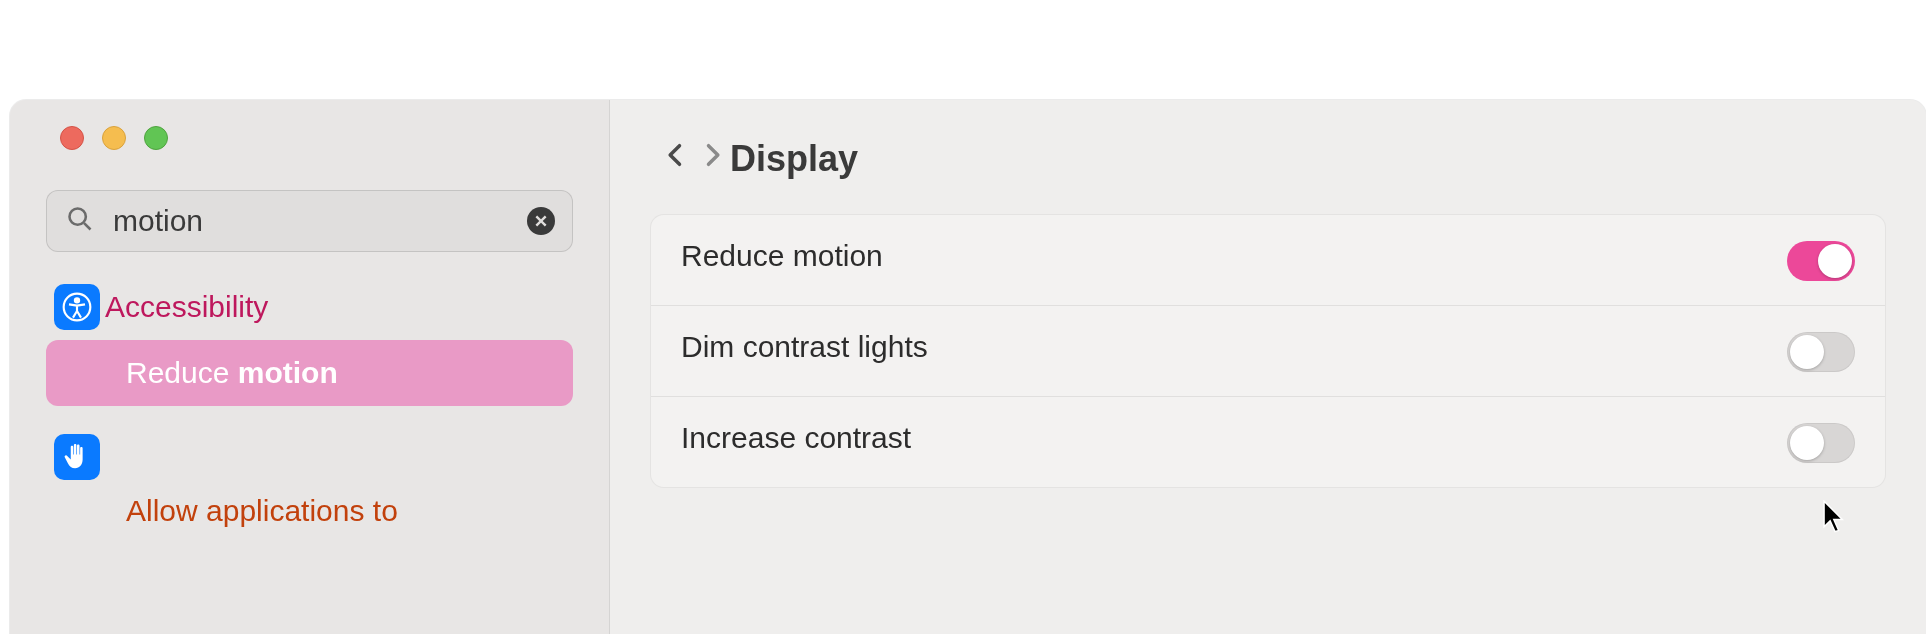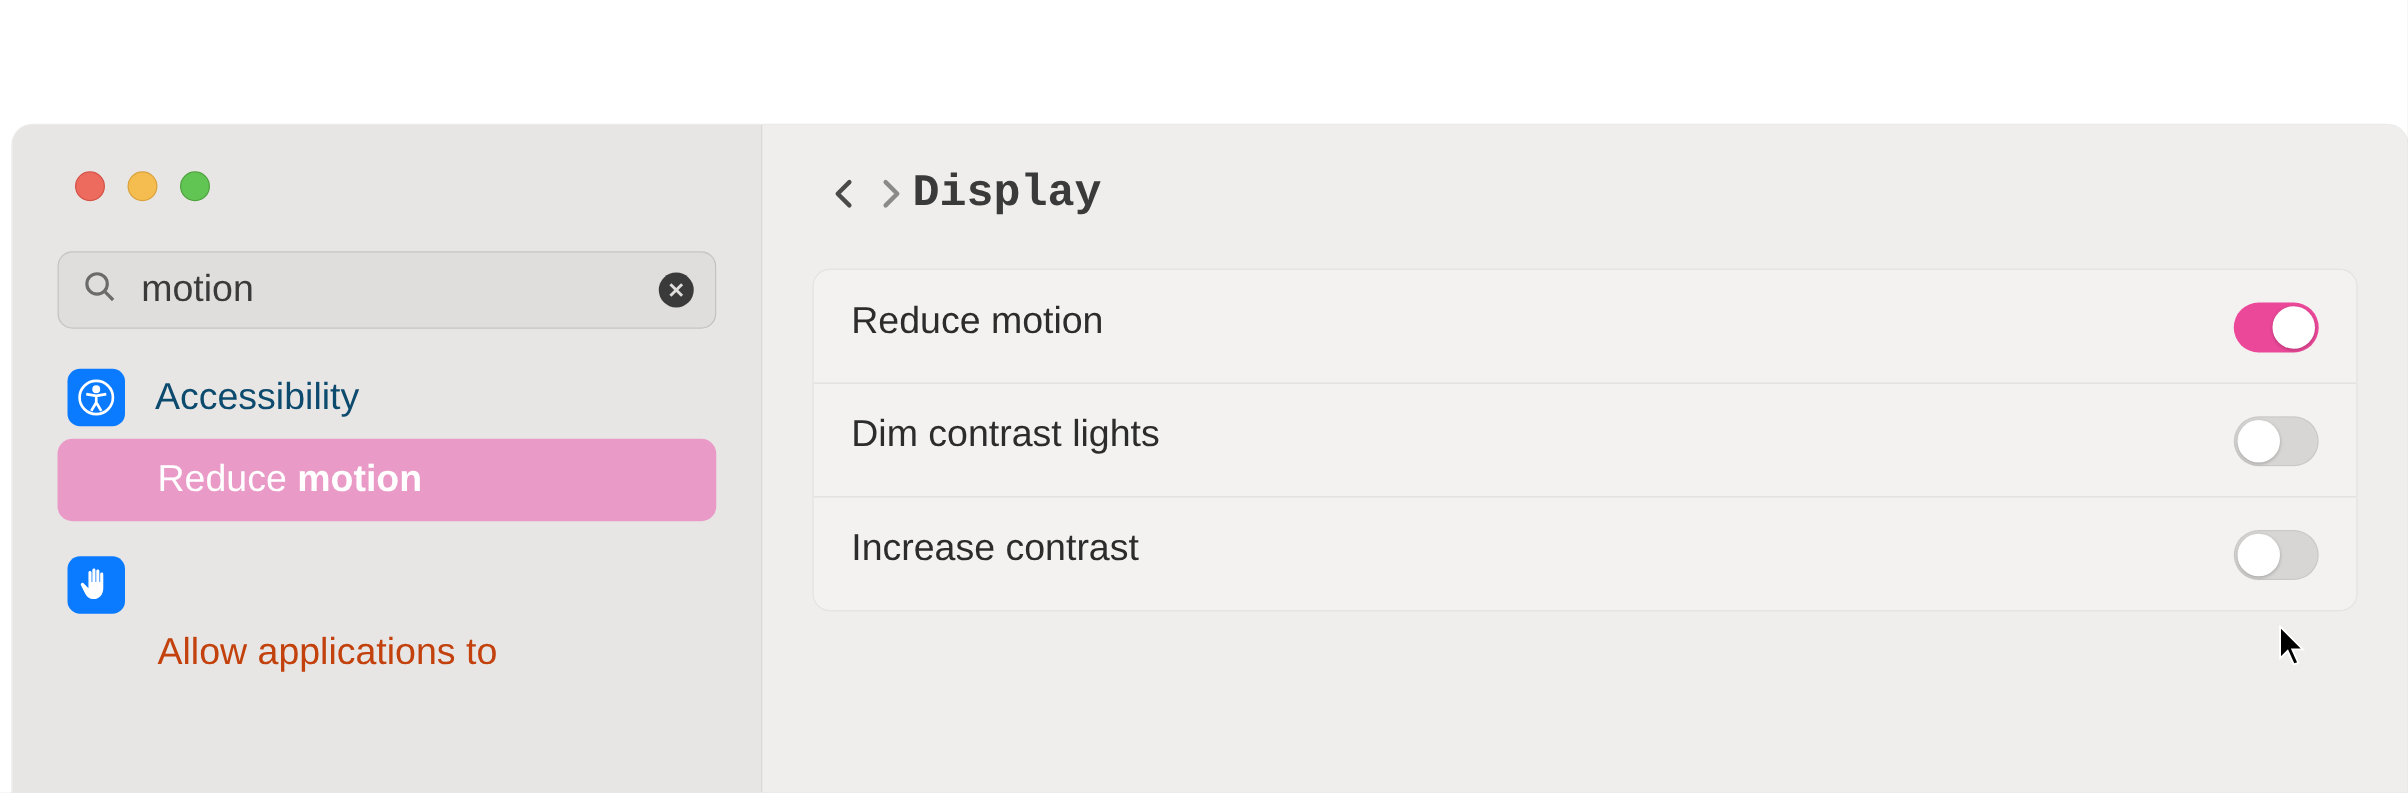--- a/index.html
+++ b/index.html
@@ -26,21 +26,21 @@
       border-top-right-radius: 16px;
       box-shadow: 0 0 0 1px rgba(0,0,0,0.08);
       overflow: hidden;
     }
     .sidebar {
       width: 600px;
       background: #e8e6e5;
       border-right: 1px solid rgba(0,0,0,0.08);
       display: flex;
       flex-direction: column;
-      padding-top: 37px;
+      padding-top: 26px;
     }
     .traffic-lights {
       display: flex;
       gap: 18px;
       padding-left: 50px;
       margin-bottom: 40px;
     }
     .traffic-light {
       width: 24px;
       height: 24px;
@@ -88,24 +88,24 @@
     .clear-icon svg { display: block; }
     .sidebar-results {
       padding: 0 36px;
     }
     .result-group {
       margin-bottom: 24px;
     }
     .result-header {
       display: flex;
       align-items: center;
-      gap: 24px;
+      gap: 5px;
       padding: 4px 8px 10px 8px;
       font-size: 30px;
-      color: #0c4a6e;
+      color: #be185d;
     }
     .icon-box {
       width: 46px;
       height: 46px;
       border-radius: 10px;
       display: flex;
       align-items: center;
       justify-content: center;
       flex-shrink: 0;
     }
@@ -129,23 +129,22 @@
       overflow: hidden;
     }
     .main {
       flex: 1;
       display: flex;
       flex-direction: column;
       background: #efeeed;
     }
     .titlebar {
       display: flex;
-      align-items: flex-start;
+      align-items: flex-end;
       padding: 34px 48px;
-      font-family: Liberation Mono, monospace;
     }
     .nav-btn {
       color: #8a8a8a;
       cursor: pointer;
       padding: 4px;
     }
     .nav-btn.back { color: #4a4a4a; }
     .page-title {
       font-size: 36px;
       font-weight: 700;

